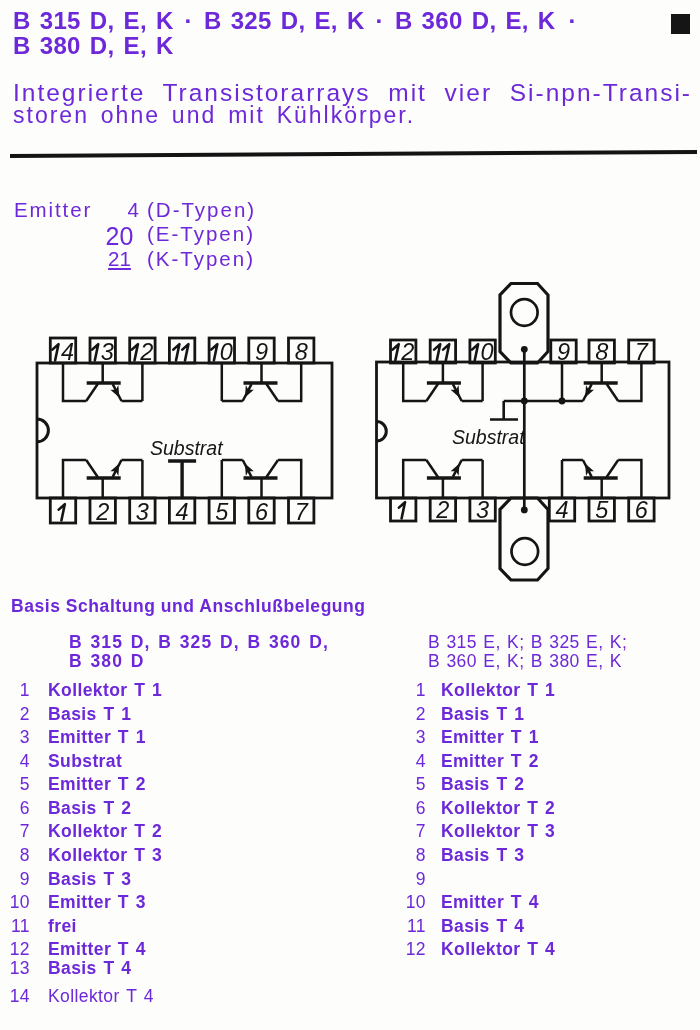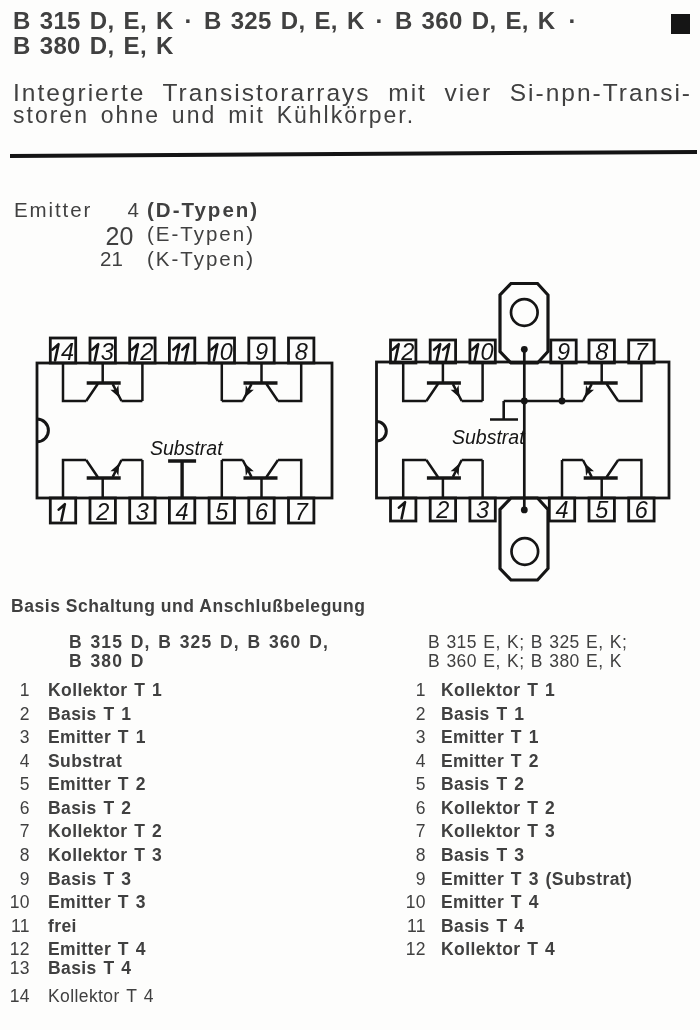--- a/index.html
+++ b/index.html
@@ -1,17 +1,17 @@
 <!DOCTYPE html>
 <html lang="de"><head><meta charset="utf-8">
 <title>B 315</title>
 <style>
   html,body { margin:0; padding:0; background:#fff; }
   .page { position:relative; width:700px; height:1030px; overflow:hidden;
-          background:#fdfdfc; font-family:"Liberation Sans",sans-serif; color:#404040; }
+          background:#fdfdfc; font-family:"Liberation Sans",sans-serif; color:#6d28d9; }
   .abs { position:absolute; }
   .sep { margin:0 11px; }
   .row { position:absolute; left:0; width:700px; height:20px; font-size:17.5px; letter-spacing:0.4px; word-spacing:1.5px; }
   .row.b { font-weight:bold; }
   .num { position:absolute; text-align:right; font-weight:normal; }
   .nl { left:2px;  width:28px; }
   .nr { left:398px; width:28px; }
   .txt { position:absolute; }
   .tl { left:48px; }
   .tr { left:441px; }
@@ -25,26 +25,26 @@
 
 <div class="abs" style="left:13px; top:81px; width:679px; font-size:24.5px; line-height:23.5px; letter-spacing:2px; text-align:justify; text-align-last:justify;">Integrierte Transistorarrays mit vier Si-npn-Transi-</div>
 
 <div class="abs" style="left:13px; top:104px; font-size:23px; line-height:23.5px; letter-spacing:2px; word-spacing:3.5px;">storen ohne und mit Kühlkörper.</div>
 
 <div class="abs" style="left:10px; top:151.5px; width:687px; height:3.6px; background:#141414; transform:rotate(-0.33deg);"></div>
 
 <div class="abs" style="left:14px; top:198px; font-size:20.5px; letter-spacing:1.9px;">Emitter</div>
 
 <div class="abs" style="left:100px; top:198px; width:39px; text-align:right; font-size:20.5px;">4</div>
-<div class="abs" style="left:147px; top:198px; font-size:20.5px; letter-spacing:2px;font-weight:bold;">(D-Typen)</div>
+<div class="abs" style="left:147px; top:198px; font-size:20.5px; letter-spacing:2px;">(D-Typen)</div>
 
 <div class="abs" style="left:100px; top:222.3px; width:39px; text-align:center; font-size:25px;">20</div>
 <div class="abs" style="left:147px; top:222.3px; font-size:20.5px; letter-spacing:2px;">(E-Typen)</div>
 
-<div class="abs" style="left:100px; top:246.6px; width:39px; text-align:left; font-size:20.5px;">21</div>
+<div class="abs" style="left:100px; top:246.6px; width:39px; text-align:center; font-size:20.5px;text-decoration:underline;">21</div>
 <div class="abs" style="left:147px; top:246.6px; font-size:20.5px; letter-spacing:2px;">(K-Typen)</div>
 
 <svg class="abs" style="left:0; top:0;" width="700" height="1030" viewBox="0 0 700 1030">
 <defs>
 <g id="tgeo">
           <path d="M-39.7,363 V401 H-16.5 M-16.5,401 L-4.8,383.8 M0,363 V382 M10,384.2 L18.8,401 M18.8,401 H39.7 M39.7,401 V363" fill="none" stroke="#151515" stroke-width="2.5"></path>
           <path d="M-16,383 H18" fill="none" stroke="#151515" stroke-width="3.6"></path>
           <polygon points="0.5,0.3 -10.8,-4.6 -7.8,-0.2 -10.4,4.6" transform="translate(16.6,396.8) rotate(62.4)" fill="#151515"></polygon>
         </g>
 </defs>
@@ -324,21 +324,20 @@
         <span class="txt tr">Kollektor T 3</span>
       </div>
 
 <div class="row b" style="top:845.0px">
         <span class="num nr">8</span>
         <span class="txt tr">Basis T 3</span>
       </div>
 
 <div class="row b" style="top:868.6px">
         <span class="num nr">9</span>
-        <span class="txt tr">Emitter T 3 (Substrat)</span>
       </div>
 
 <div class="row b" style="top:892.1px">
         <span class="num nr">10</span>
         <span class="txt tr">Emitter T 4</span>
       </div>
 
 <div class="row b" style="top:915.7px">
         <span class="num nr">11</span>
         <span class="txt tr">Basis T 4</span>

